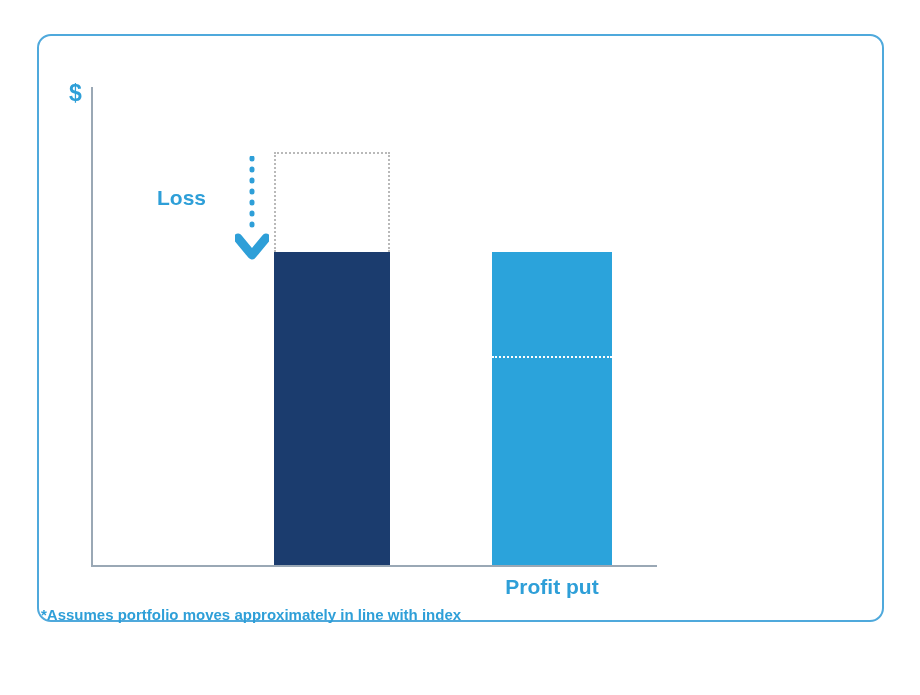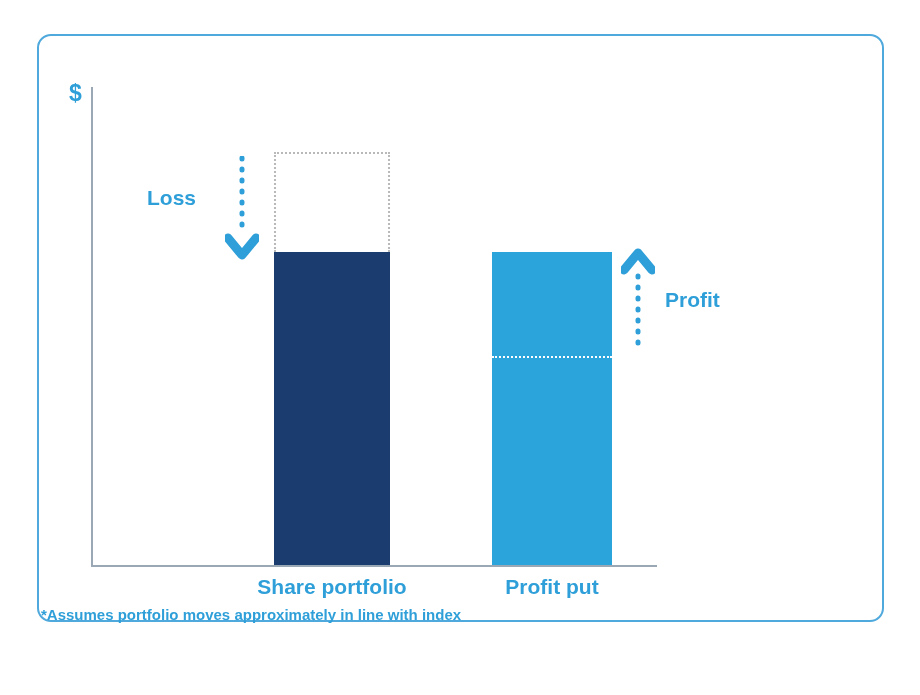--- a/index.html
+++ b/index.html
@@ -103,21 +103,21 @@
     left: 453px;
     top: 318px;
     width: 120px;
     height: 0;
     border-top: 2px dotted #ffffff;
   }
 
   
   #loss-annotation {
     position: absolute;
-    left: 108px;
+    left: 118px;
     top: 120px;
     width: 115px;
     height: 110px;
   }
   #loss-label {
     position: absolute;
     left: 0px;
     top: 30px;
     font-size: 21px;
     font-weight: bold;
@@ -210,30 +210,20 @@
     <div id="loss-annotation">
       <div id="loss-label">Loss</div>
       <div id="loss-arrow">
         <svg width="34" height="108" viewBox="0 0 34 108" xmlns="http://www.w3.org/2000/svg">
           <line x1="17" y1="2" x2="17" y2="78" stroke="#2E9FD8" stroke-width="5" stroke-linecap="round" stroke-dasharray="1 10"></line>
           <polyline points="3,82 17,99 31,82" fill="none" stroke="#2E9FD8" stroke-width="9" stroke-linecap="round" stroke-linejoin="round"></polyline>
         </svg>
       </div>
     </div>
 
-    <div id="profit-annotation">
-      <div id="profit-arrow">
-        <svg width="34" height="110" viewBox="0 0 34 110" xmlns="http://www.w3.org/2000/svg">
-          <polyline points="3,26 17,9 31,26" fill="none" stroke="#2E9FD8" stroke-width="9" stroke-linecap="round" stroke-linejoin="round"></polyline>
-          <line x1="17" y1="32" x2="17" y2="106" stroke="#2E9FD8" stroke-width="5" stroke-linecap="round" stroke-dasharray="1 10"></line>
-        </svg>
-      </div>
-      <div id="profit-label">Profit</div>
-    </div>
-
-    <div id="category-label-0" class="category-label">Share portfolio</div>
+
 
     <div id="category-label-1" class="category-label">Profit put</div>
 
   </div>
 </div>
 
 <div id="footnote">*Assumes portfolio moves approximately in line with index</div>
 
 </body></html>

